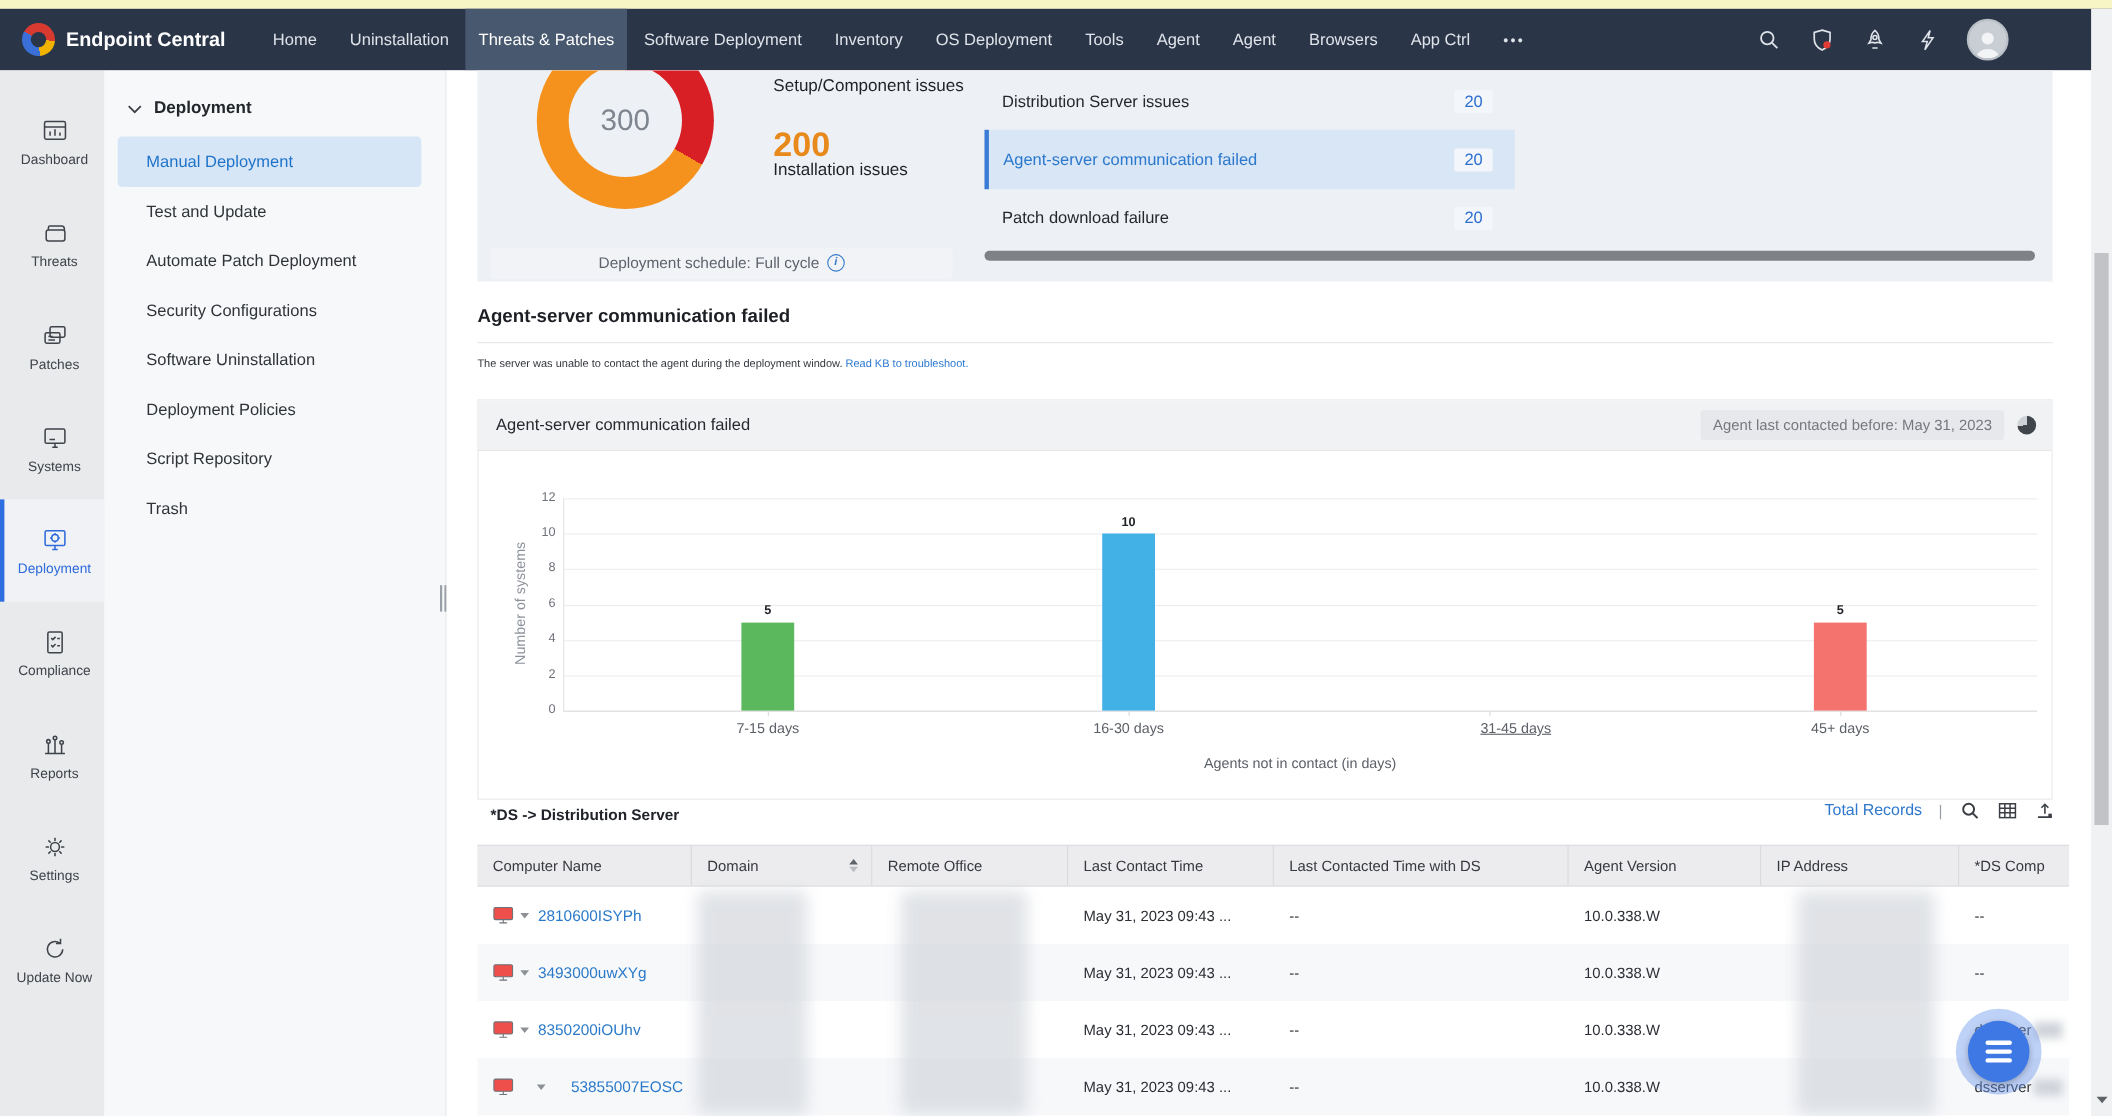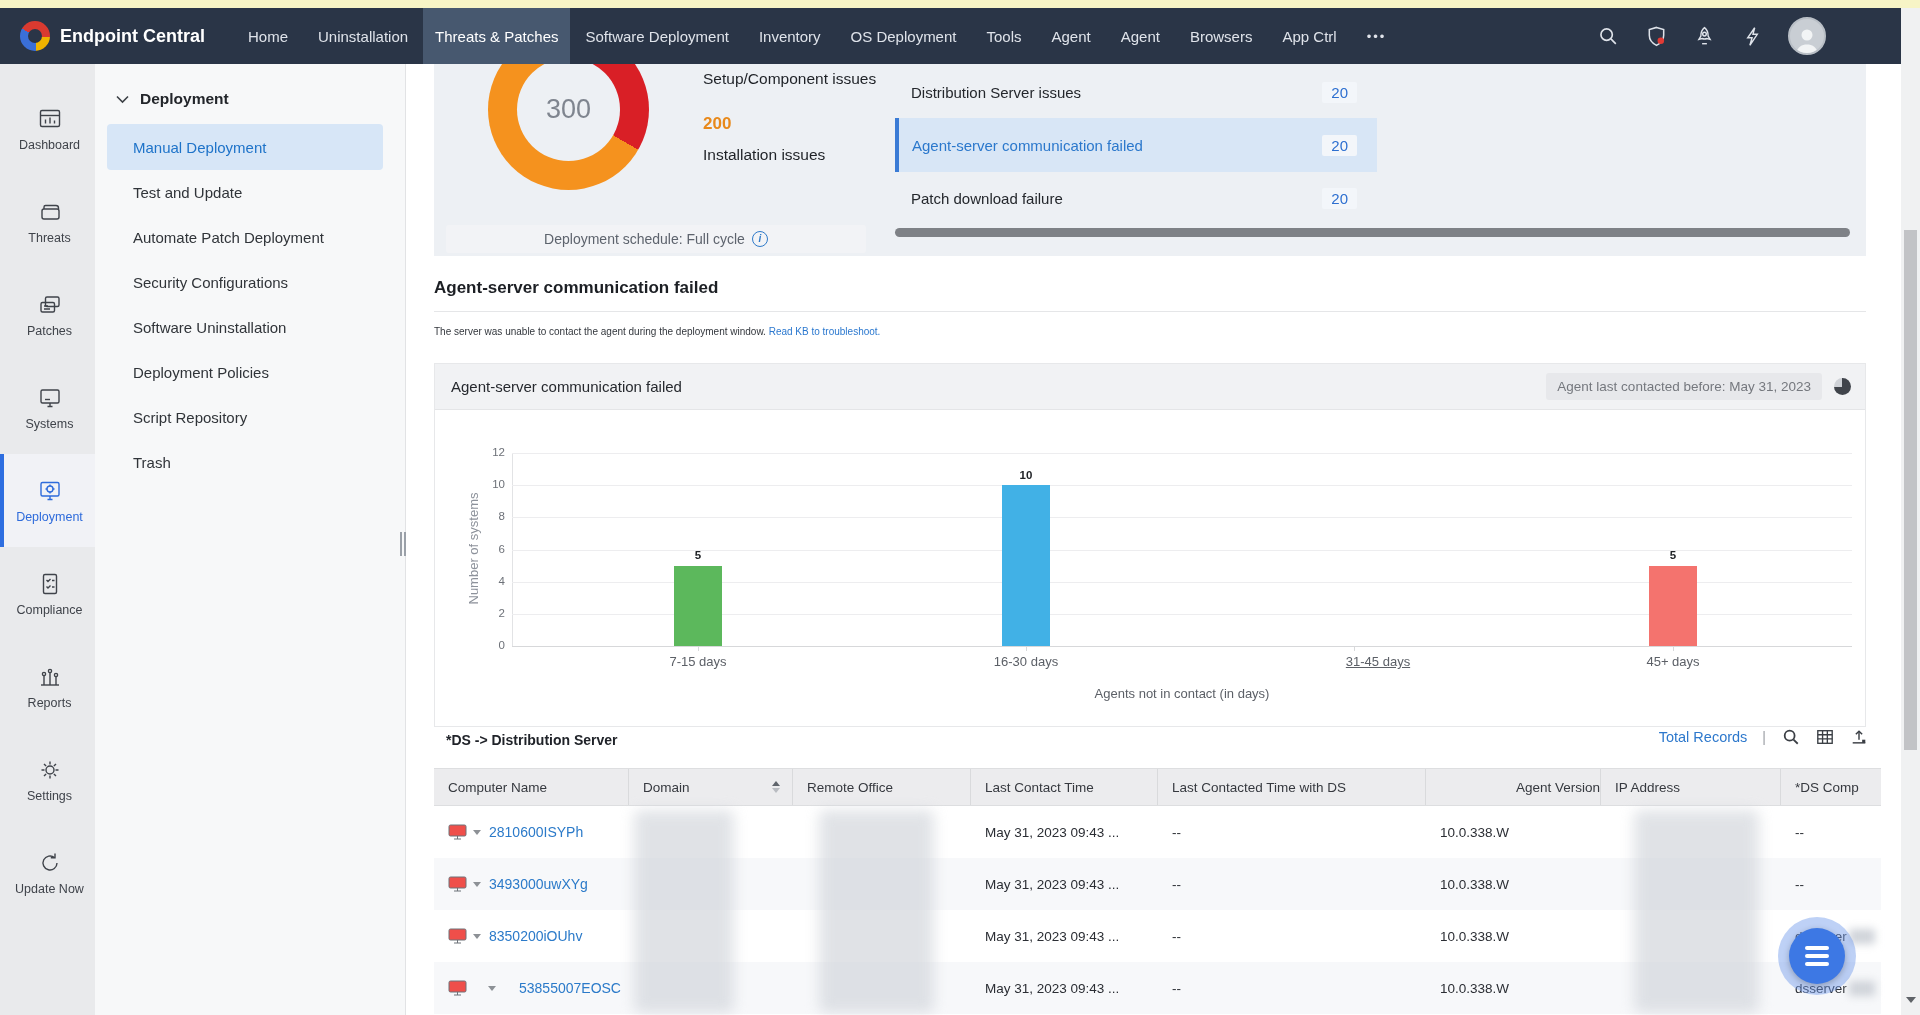--- a/index.html
+++ b/index.html
@@ -38,21 +38,21 @@
   .grip{position:absolute;right:-5px;top:468px;display:flex;gap:2px;}
   .grip i{width:2px;height:24px;background:#9aa0a8;display:block;}
   
   .main{flex:1;position:relative;background:#fff;overflow:hidden;}
   
   .summary-card{position:absolute;left:28px;top:-36px;width:1432px;height:228px;background:#edf0f4;}
   .donut{position:absolute;left:54px;top:1px;width:161px;height:161px;border-radius:50%;background:conic-gradient(#d91f26 0deg 120deg,#f5921e 120deg 360deg);}
   .donut::after{content:"";position:absolute;inset:29px;border-radius:50%;background:#edf0f4;}
   .donut-value{position:absolute;left:54px;top:1px;width:161px;height:161px;display:flex;align-items:center;justify-content:center;font-size:27px;color:#7f858f;z-index:2;}
   .setup-label{position:absolute;left:269px;top:40px;width:175px;font-size:15.5px;color:#1e2126;line-height:22px;}
-  .install-value{position:absolute;left:269px;top:86px;font-size:17px;font-weight:bold;color:#e8891b;}
+  .install-value{position:absolute;left:269px;top:86px;font-size:31px;font-weight:bold;color:#e8891b;}
   .install-label{position:absolute;left:269px;top:118px;font-size:15.5px;color:#1e2126;}
   .schedule-bar{position:absolute;left:12px;top:197px;width:420px;height:28px;background:#f2f3f6;border-radius:3px;display:flex;align-items:center;justify-content:center;gap:7px;font-size:14px;color:#5d636d;}
   .info-icon{width:14px;height:14px;border-radius:50%;border:1.5px solid #2f7ac9;color:#2f7ac9;font-size:10px;line-height:14px;text-align:center;}
   .info-icon::after{content:"i";font-style:italic;font-weight:bold;}
   .issue-row{position:absolute;left:461px;width:482px;height:40px;display:flex;align-items:center;padding:0 20px 0 16px;font-size:15px;color:#24272c;box-sizing:border-box;cursor:pointer;}
   .issue-row.selected{background:#d8e6f6;border-left:4px solid #3a7bd5;color:#2b78cc;padding-left:13px;height:54px;}
   .issue-count{margin-left:auto;background:#f3f6fa;color:#2d6fd0;font-size:15px;padding:2px 9px;border-radius:2px;}
   .h-scrollbar{position:absolute;left:461px;top:200px;width:955px;height:9px;background:#7e8186;border-radius:5px;cursor:pointer;}
   
   .section-title{position:absolute;left:28px;top:214px;font-size:17px;font-weight:bold;color:#1c1f24;}
@@ -406,21 +406,21 @@
           </div>
           <div class="t-h" style="width:178px;">
               <span>Remote Office</span>
             </div>
           <div class="t-h" style="width:187px;">
               <span>Last Contact Time</span>
             </div>
           <div class="t-h" style="width:268px;">
               <span>Last Contacted Time with DS</span>
             </div>
-          <div class="t-h" style="width:175px;justify-content:flex-end;">
+          <div class="t-h" style="width:175px;">
               <span>Agent Version</span>
             </div>
           <div class="t-h" style="width:180px;">
               <span>IP Address</span>
             </div>
           <div class="t-h" style="width:100px;">
               <span>*DS Comp</span>
             </div>
         </div>
 

